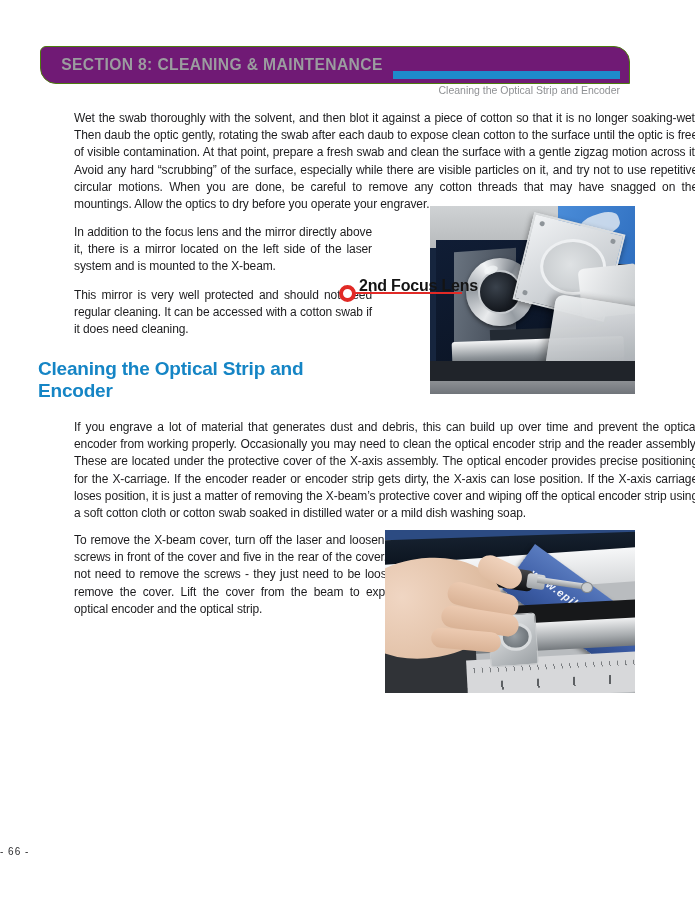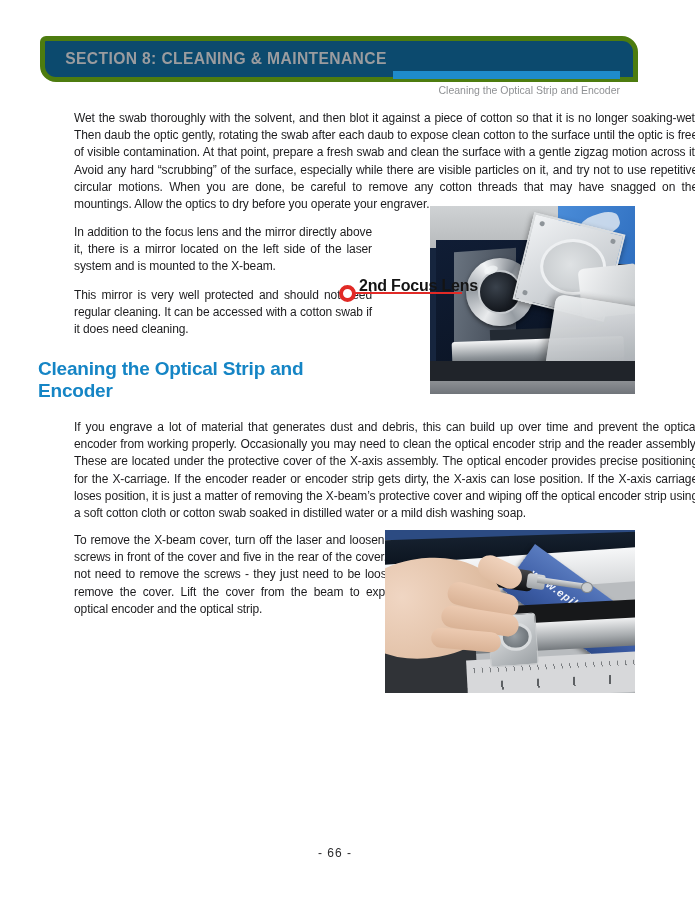--- a/index.html
+++ b/index.html
@@ -2,22 +2,22 @@
 <html><head>
 <meta charset="utf-8">
 <style>
   html,body{margin:0;padding:0;background:#ffffff;}
   #page{
     position:relative;width:695px;height:899px;background:#ffffff;overflow:hidden;
     font-family:"Liberation Sans","DejaVu Sans",sans-serif;color:#1c1c1e;
   }
   
   .banner{
-    position:absolute;left:40px;top:36px;width:588px;height:36px;
-    background:#0c4a6e;border:5px solid #4d7c0f;
+    position:absolute;left:40px;top:46px;width:588px;height:36px;
+    background:#701a75;border:1px solid #4d7c0f;
     border-radius:6px 16px 0 16px;
     display:flex;align-items:center;
   }
   .banner-title{
     padding-left:22px;font-size:17px;font-weight:bold;color:#9b9c9f;
     letter-spacing:0.4px;transform:scaleX(0.92);transform-origin:left center;white-space:nowrap;
   }
   .blue-bar{position:absolute;left:393px;top:71px;width:227px;height:8px;background:#1e8bcb;}
   .subtitle{
     position:absolute;right:75px;top:84px;font-size:10.5px;color:#8f9194;white-space:nowrap;
@@ -44,22 +44,22 @@
   }
   .callout-line{
     position:absolute;left:354px;top:292px;width:108px;height:2px;background:#e12a26;z-index:6;
   }
   .callout-label{
     position:absolute;left:359px;top:277px;font-size:16px;font-weight:bold;color:#141414;
     letter-spacing:-0.2px;z-index:6;white-space:nowrap;
   }
   
   .pagenum{
-    position:absolute;left:0;top:846px;width:670px;text-align:center;
-    font-size:12px;color:#2c2c2e;letter-spacing:1px;
+    position:absolute;left:0;top:846px;width:670px;text-align:left;
+    font-size:10px;color:#2c2c2e;letter-spacing:1px;
   }
   
   .photo1{position:absolute;left:430px;top:206px;width:205px;height:188px;overflow:hidden;background:#16253e;}
   .p1-topband{position:absolute;left:0;top:0;width:150px;height:42px;background:linear-gradient(#cfd2d4,#b7babc);}
   .p1-sky{position:absolute;left:128px;top:0;width:77px;height:58px;background:linear-gradient(115deg,#4a8cd8,#2f6fc0);}
   .p1-skyflash{position:absolute;left:150px;top:8px;width:40px;height:22px;background:#e9eef3;border-radius:40%;transform:rotate(-18deg);opacity:.8;}
   .p1-dark{position:absolute;left:6px;top:34px;width:160px;height:126px;background:linear-gradient(160deg,#101d35,#0a1322);}
   .p1-mount{position:absolute;left:24px;top:44px;width:62px;height:96px;background:linear-gradient(100deg,#6a7480,#3c4450);transform:skewY(-4deg);}
   .p1-ring{
     position:absolute;left:36px;top:52px;width:68px;height:68px;border-radius:50%;

